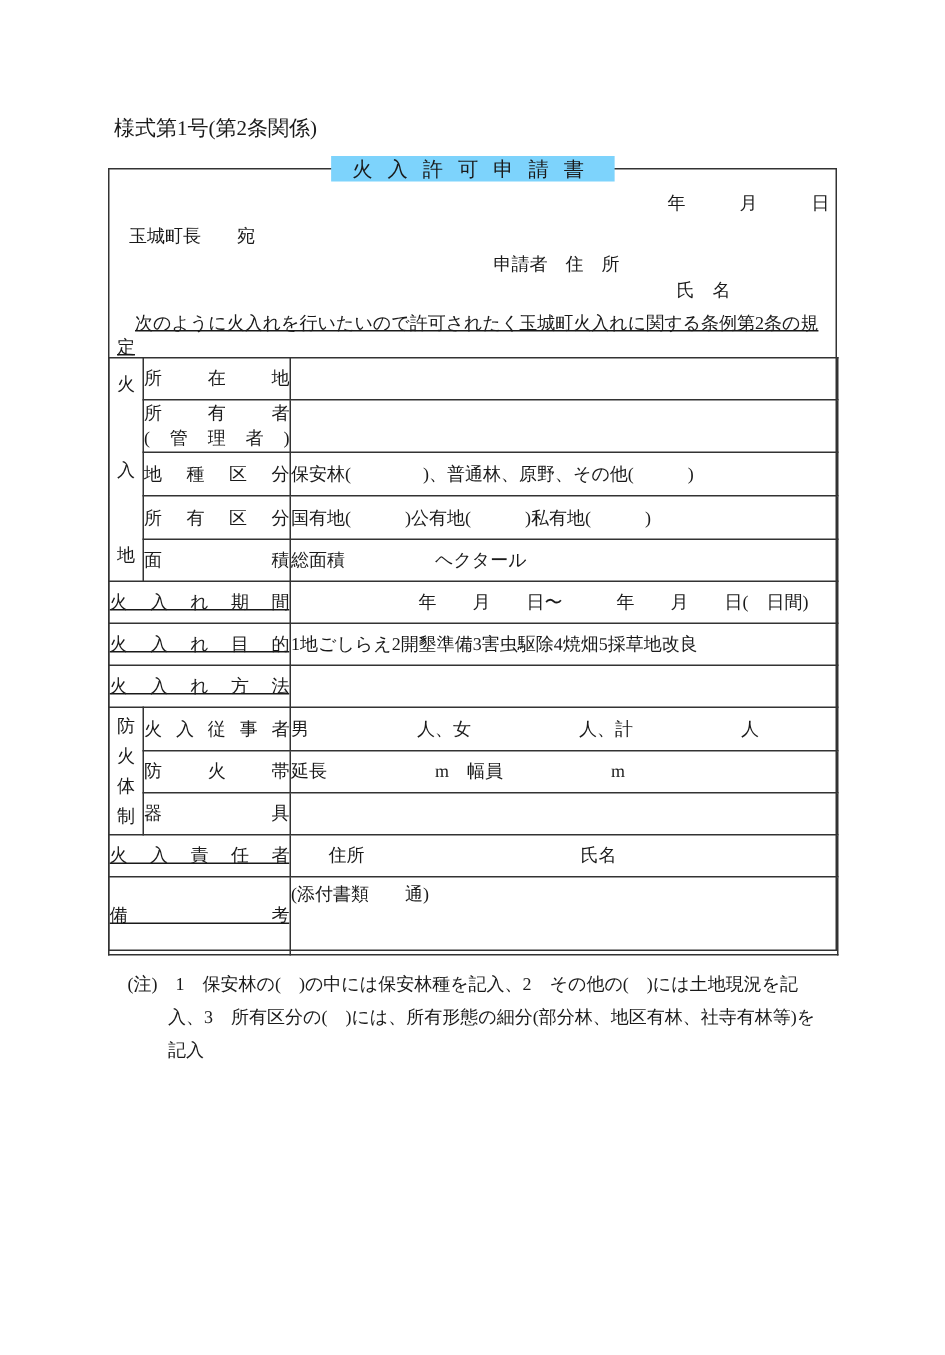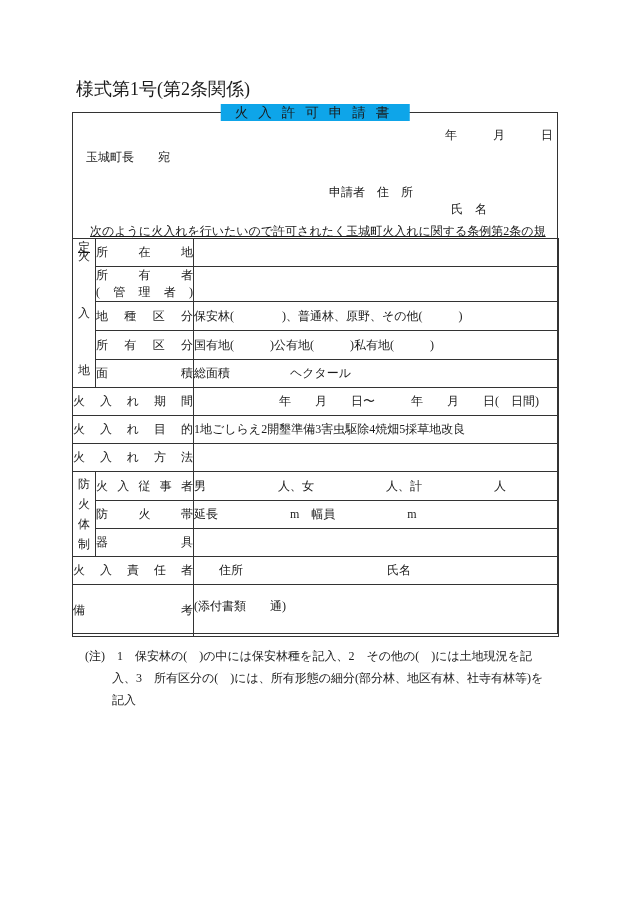--- a/index.html
+++ b/index.html
@@ -4,53 +4,53 @@
 <style>
   * { margin:0; padding:0; box-sizing:border-box; }
   html,body { background:#fff; }
   body {
     width:630px; height:903px; position:relative;
     font-family:"Liberation Serif","DejaVu Serif",serif;
     color:#1a1a1a; font-size:12px;
   }
   .page { position:absolute; inset:0; background:#fff; }
 
-  .form-code { position:absolute; left:76px; top:77px; font-size:18px; white-space:pre; }
+  .form-code { position:absolute; left:76px; top:77px; font-size:14px; white-space:pre; }
 
   .outer-box {
     position:absolute; left:72px; top:112px; width:486px; height:522px;
     border:1px solid #333;
   }
   .box-title {
     position:absolute; top:-9px; left:50%; transform:translateX(-50%);
-    background:#0ea5e9; padding:0 10px 0 14px; font-size:13.5px; line-height:17px;
+    background:#7dd3fc; padding:0 10px 0 14px; font-size:13.5px; line-height:17px;
     letter-spacing:10px; white-space:nowrap;
   }
   .date-line { margin-top:14px; text-align:right; padding-right:4px; white-space:pre; }
   .addressee { margin-top:5px; padding-left:13px; white-space:pre; }
-  .applicant { margin-top:18px; padding-left:256px; white-space:pre; }
+  .applicant { margin-top:2px; padding-left:256px; white-space:pre; }
   .applicant-name { padding-left:308px; white-space:pre;text-align:center; }
   .body-text { margin-top:5px; padding:0 5px; line-height:16px;text-decoration:underline; }
   .body-text .first { text-indent:12px; }
 
   table.app-table {
     position:absolute; left:-1px; top:125px; width:486px;
     border-collapse:collapse; table-layout:fixed;
   }
   .app-table td {
     border:1px solid #333; font-size:12px; padding:0;
     vertical-align:middle; overflow:hidden;
   }
   .lbl { text-align:justify; text-align-last:justify; padding:0 7px; }
   .lbl div { text-align:justify; text-align-last:justify; }
-  .lbl2 { padding:0 8px; text-align:justify; text-align-last:justify; }
+  .lbl2 { padding:0 8px; text-align:justify; text-align-last:justify;text-decoration:underline; }
   .val { padding-left:4px; white-space:pre; }
   .val.period { padding-left:85px;margin-top:44px; }
   .val.resp { padding-left:25px; }
-  .val.top { vertical-align:top; padding-top:13px;margin-left:28px; }
+  .val.top { vertical-align:top; padding-top:3px;margin-left:28px; }
   .group-cell { vertical-align:top; }
   .vstack {
     display:flex; flex-direction:column; justify-content:space-between;
     align-items:center; width:100%;
   }
   .vstack.land { height:145px; padding:7px 0; }
   .vstack.fire { height:83px; padding:3px 0; }
 
   .notes { position:absolute; left:85px; top:645px; width:482px; line-height:22px; }
   .notes .line { white-space:pre; }

